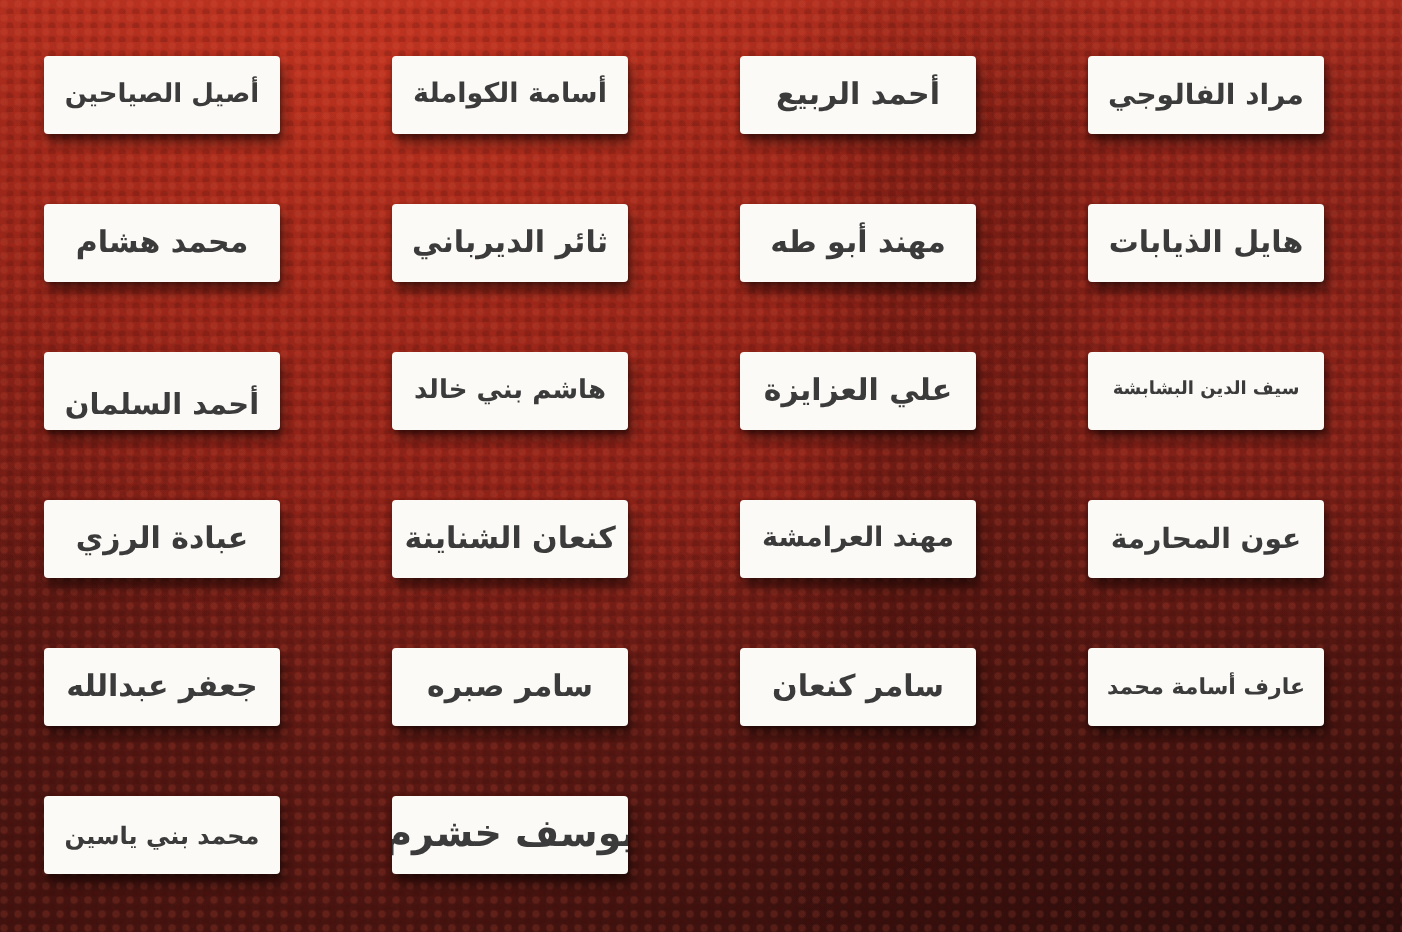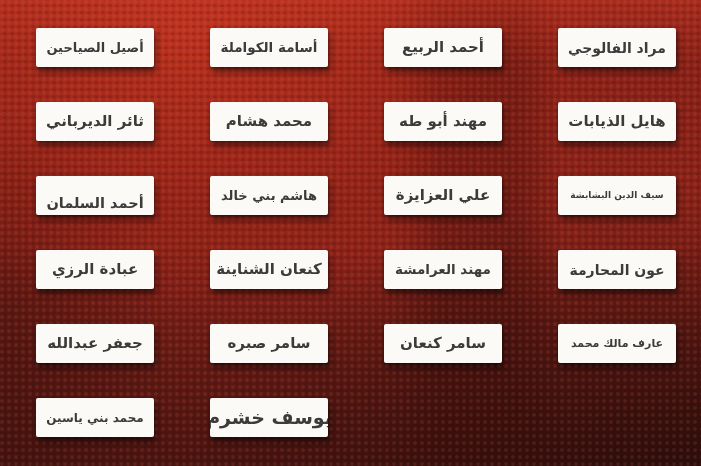--- a/index.html
+++ b/index.html
@@ -42,21 +42,21 @@
   }
   
   .grid {
     position: absolute;
     inset: 0;
     display: grid;
     grid-template-columns: repeat(4, 118px);
     grid-template-rows: repeat(6, 39px);
     column-gap: 56px;
     row-gap: 35px;
-    padding: 28px 0 0 36px;
+    padding: 28px 0 0 22px;
     box-sizing: border-box;
   }
   .card {
     background: #fbfaf7;
     border-radius: 2px;
     box-shadow: 2px 5px 6px rgba(0,0,0,0.45), 0 1px 2px rgba(0,0,0,0.3);
     display: flex;
     align-items: center;
     justify-content: center;
     direction: rtl;
@@ -92,24 +92,24 @@
         <span style="font-size: 13.5px;">أسامة الكواملة</span>
       </div>
     <div class="card">
         <span>أحمد الربيع</span>
       </div>
     <div class="card">
         <span style="font-size: 14px;">مراد الفالوجي</span>
       </div>
 
     <div class="card">
-        <span>ثائر الديرباني</span>
+        <span>محمد هشام</span>
       </div>
     <div class="card">
-        <span>محمد هشام</span>
+        <span>ثائر الديرباني</span>
       </div>
     <div class="card">
         <span>مهند أبو طه</span>
       </div>
 
     <div class="card">
         <span>هايل الذيابات</span>
       </div>
     <div class="card">
         <span style="font-size: 14.5px; margin-top: 16px;">أحمد السلمان</span>
@@ -141,21 +141,21 @@
         <span>جعفر عبدالله</span>
       </div>
     <div class="card">
         <span>سامر صبره</span>
       </div>
 
     <div class="card">
         <span>سامر كنعان</span>
       </div>
     <div class="card">
-        <span style="font-size: 11px;">عارف مالك محمد</span>
+        <span style="font-size: 11px;">عارف أسامة محمد</span>
       </div>
     <div class="card">
         <span style="font-size: 12px;">محمد بني ياسين</span>
       </div>
     <div class="card">
         <span style="font-size: 19px;">يوسف خشرم</span>
       </div>
   </div>
 </div>
 

